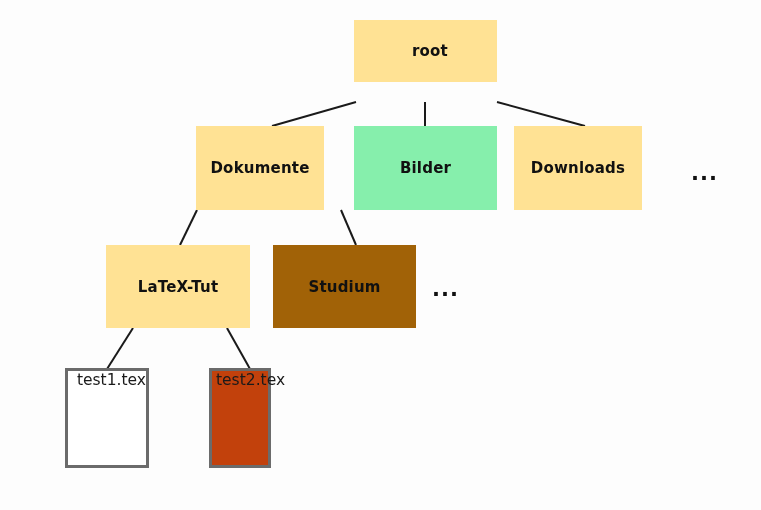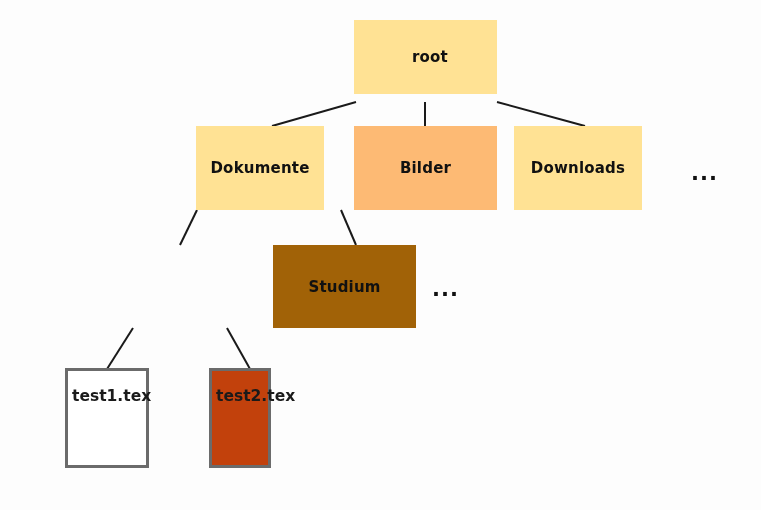--- a/index.html
+++ b/index.html
@@ -44,27 +44,28 @@
     color: #111111;
     letter-spacing: 0.2px;
     white-space: nowrap;
   }
   .file-node {
     background: #ffffff;
     border: 3px solid #6b6b6b;
     display: block;
   }
   .file-label {
-    font-weight: bold;
+    font-weight: normal;
     font-size: 15.5px;
     color: #1a1a1a;
     white-space: nowrap;
     display: block;
-    padding: 16px 0 0 4px;
+    padding: 0 0 0 4px;
     line-height: 1.2;
+    text-align: right;
   }
   .ellipsis {
     position: absolute;
     font-weight: bold;
     font-size: 21px;
     color: #111111;
     line-height: 1;
     letter-spacing: 1px;
     white-space: nowrap;
   }
@@ -77,34 +78,37 @@
   <svg id="edge-layer" width="761" height="510" viewBox="0 0 761 510" xmlns="http://www.w3.org/2000/svg">
       <line x1="356" y1="102" x2="272" y2="126" stroke="#1a1a1a" stroke-width="2" stroke-linecap="butt"></line>
       <line x1="425" y1="102" x2="425" y2="126" stroke="#1a1a1a" stroke-width="2" stroke-linecap="butt"></line>
       <line x1="497" y1="102" x2="585" y2="126" stroke="#1a1a1a" stroke-width="2" stroke-linecap="butt"></line>
       <line x1="197" y1="210" x2="180" y2="245" stroke="#1a1a1a" stroke-width="2" stroke-linecap="butt"></line>
       <line x1="341" y1="210" x2="356" y2="245" stroke="#1a1a1a" stroke-width="2" stroke-linecap="butt"></line>
       <line x1="133" y1="328" x2="107" y2="369" stroke="#1a1a1a" stroke-width="2" stroke-linecap="butt"></line>
       <line x1="227" y1="328" x2="250" y2="369" stroke="#1a1a1a" stroke-width="2" stroke-linecap="butt"></line>
     </svg>
 
-  <div class="node folder-node" style="left: 354px; top: 20px; width: 143px; height: 74px; background: rgb(255, 226, 148); padding-left: 9px;">
+  <div class="node folder-node" style="left: 354px; top: 20px; width: 143px; height: 62px; background: rgb(255, 226, 148); padding-left: 9px;">
     <span class="folder-label">root</span>
   </div>
 
   <div class="node folder-node" style="left: 196px; top: 126px; width: 128px; height: 84px; background: rgb(255, 226, 148);">
     <span class="folder-label">Dokumente</span>
   </div>
-  <div class="node folder-node" style="left: 354px; top: 126px; width: 143px; height: 84px; background: #fdba74;">
+  <div class="node folder-node" style="left: 354px; top: 126px; width: 143px; height: 84px; background: #86efac;">
     <span class="folder-label">Bilder</span>
   </div>
   <div class="node folder-node" style="left: 514px; top: 126px; width: 128px; height: 84px; background: rgb(255, 226, 148);">
     <span class="folder-label">Downloads</span>
   </div>
 
+  <div class="node folder-node" style="left: 106px; top: 245px; width: 144px; height: 83px; background: rgb(255, 226, 148);">
+    <span class="folder-label">LaTeX-Tut</span>
+  </div>
   <div class="node folder-node" style="left: 273px; top: 245px; width: 143px; height: 83px; background: #a16207;">
     <span class="folder-label">Studium</span>
   </div>
 
   <div class="node file-node" style="left: 65px; top: 368px; width: 84px; height: 100px; background: rgb(255, 255, 255); border-color: rgb(107, 107, 107);">
     <span class="file-label">test1.tex</span>
   </div>
   <div class="node file-node" style="left: 209px; top: 368px; width: 62px; height: 100px; background: #c2410c; border-color: rgb(107, 107, 107);">
     <span class="file-label">test2.tex</span>
   </div>

